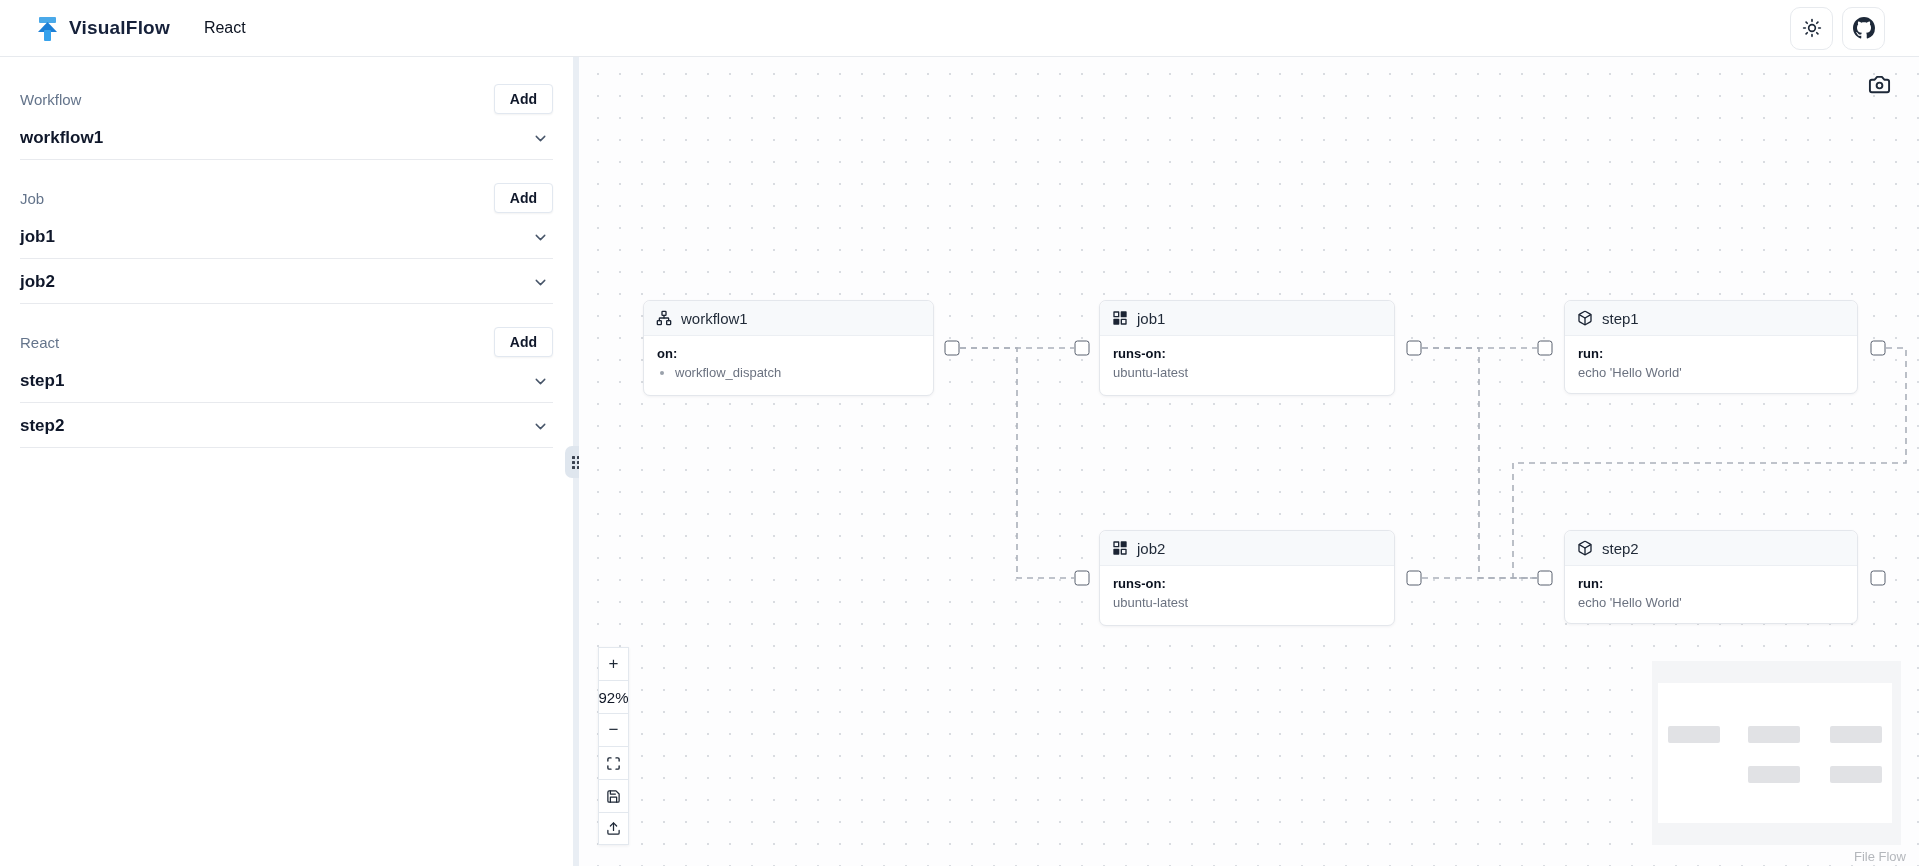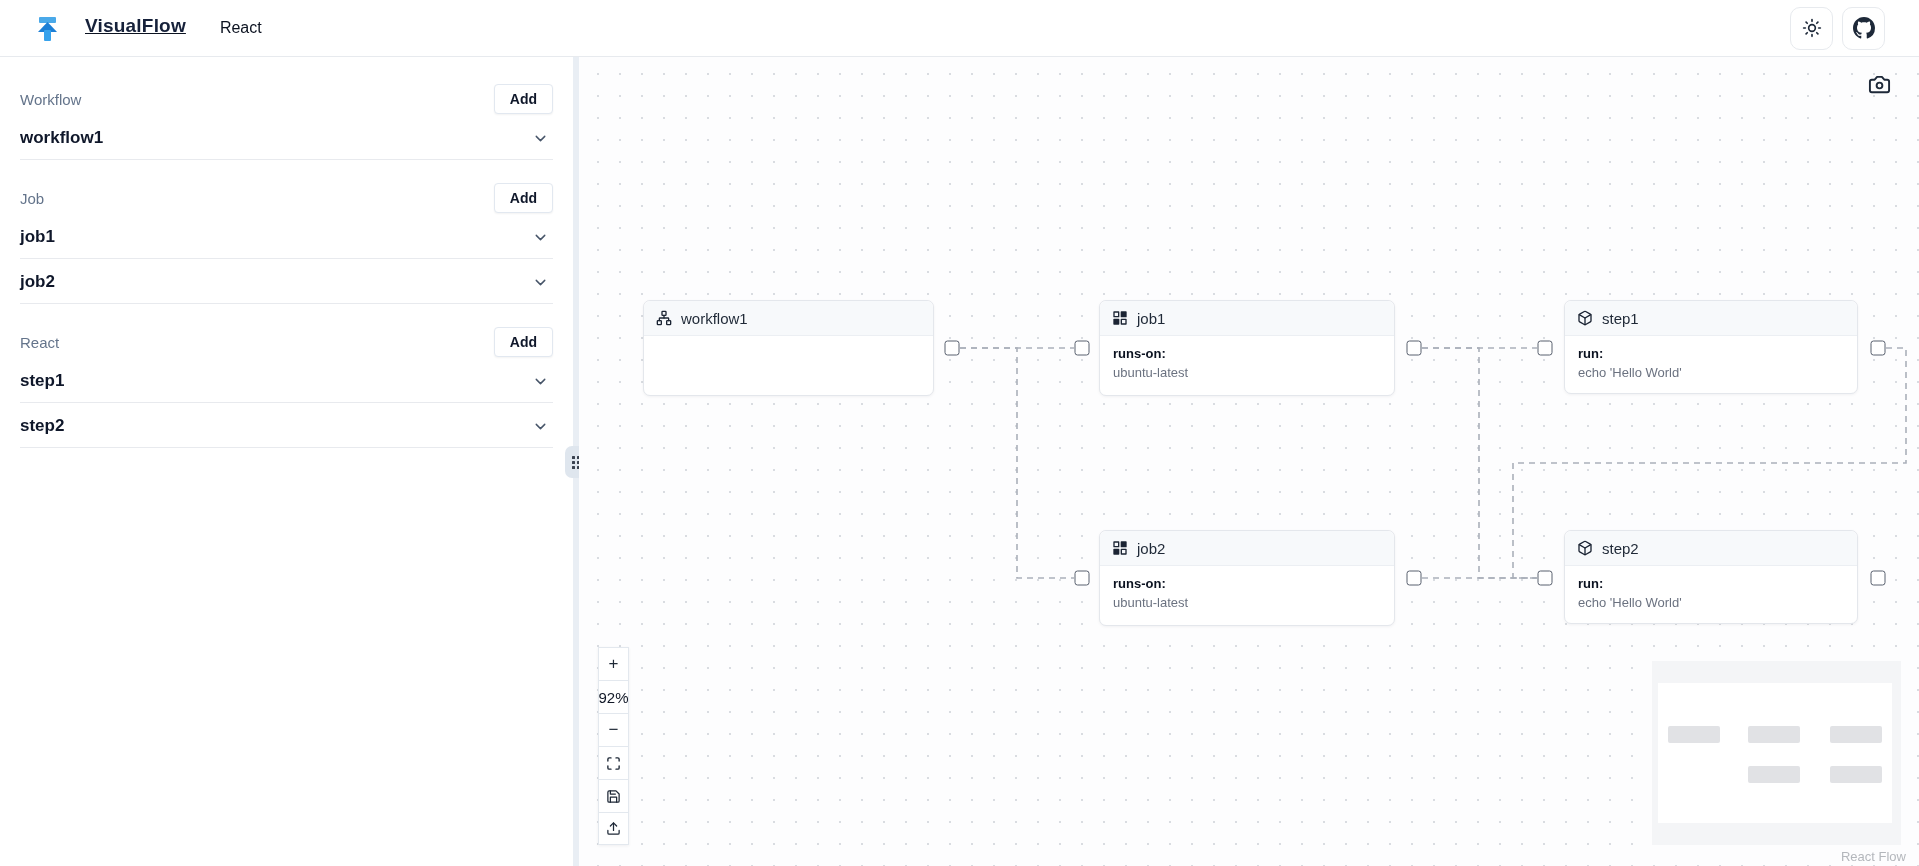--- a/index.html
+++ b/index.html
@@ -2,21 +2,21 @@
 <html><head>
 <meta charset="utf-8">
 <style>
   * { margin:0; padding:0; box-sizing:border-box; }
   html,body { width:1919px; height:866px; overflow:hidden; background:#fff;
     font-family:"Liberation Sans", sans-serif; color:#0b1220; }
 
   
   .navbar { height:57px; display:flex; align-items:center; padding:0 34px 0 34px;
     background:#fff; border-bottom:1px solid #e7eaee; position:relative; z-index:30; }
-  .brand { display:flex; gap:24px;text-decoration:underline; }
+  .brand { display:flex; align-items:center; gap:8px; }
   .brand-title { font-size:19px; font-weight:700; color:#16213a; letter-spacing:.2px; }
   .menu-item { margin-left:34px; font-size:16px; color:#0b1220; cursor:pointer; }
   .nav-right { margin-left:auto; display:flex; gap:9px; }
   .nav-btn { width:43px; height:43px; border:1px solid #e7eaee; border-radius:10px;
     background:#fff; display:flex; align-items:center; justify-content:center; cursor:pointer; }
 
   
   .main { display:flex; height:809px; position:relative; }
   .sidebar { width:573px; background:#fff; padding:26px 20px 0 20px; }
   .divider { width:6px; background:#e9eef4; position:relative; }
@@ -231,20 +231,26 @@
           <svg class="icn" width="16" height="16" viewBox="0 0 24 24" fill="none" stroke="#1b2433" stroke-width="2" stroke-linecap="round" stroke-linejoin="round">
             <rect x="16" y="16" width="6" height="6" rx="1"></rect>
               <rect x="2" y="16" width="6" height="6" rx="1"></rect>
               <rect x="9" y="2" width="6" height="6" rx="1"></rect>
               <path d="M5 16v-3a1 1 0 0 1 1-1h12a1 1 0 0 1 1 1v3"></path>
               <path d="M12 12V8"></path>
           </svg>
         </span>
         <span class="node-title">workflow1</span>
       </div>
+      <div class="node-body">
+        <div class="nf-label">on:</div>
+        <ul class="nf-list">
+            <li>workflow_dispatch</li>
+          </ul>
+      </div>
     </div>
 
     <div class="node n-job1">
       <div class="node-head">
         <span>
           <svg class="icn" width="16" height="16" viewBox="0 0 24 24" fill="none" stroke="#1b2433" stroke-width="2" stroke-linejoin="round">
             <rect x="3" y="3" width="7" height="7"></rect>
               <rect x="14" y="3" width="7" height="7" fill="#1b2433"></rect>
               <rect x="3" y="14" width="7" height="7" fill="#1b2433"></rect>
               <rect x="14" y="14" width="7" height="7"></rect>
@@ -365,15 +371,15 @@
 
     <div class="minimap">
       <div class="mm-view"></div>
       <div class="mm-node mm-n1"></div>
       <div class="mm-node mm-n2"></div>
       <div class="mm-node mm-n3"></div>
       <div class="mm-node mm-n4"></div>
       <div class="mm-node mm-n5"></div>
     </div>
 
-    <span class="attribution">React Flow</span>
+    <span class="attribution">File Flow</span>
   </div>
 </div>
 
 </body></html>

